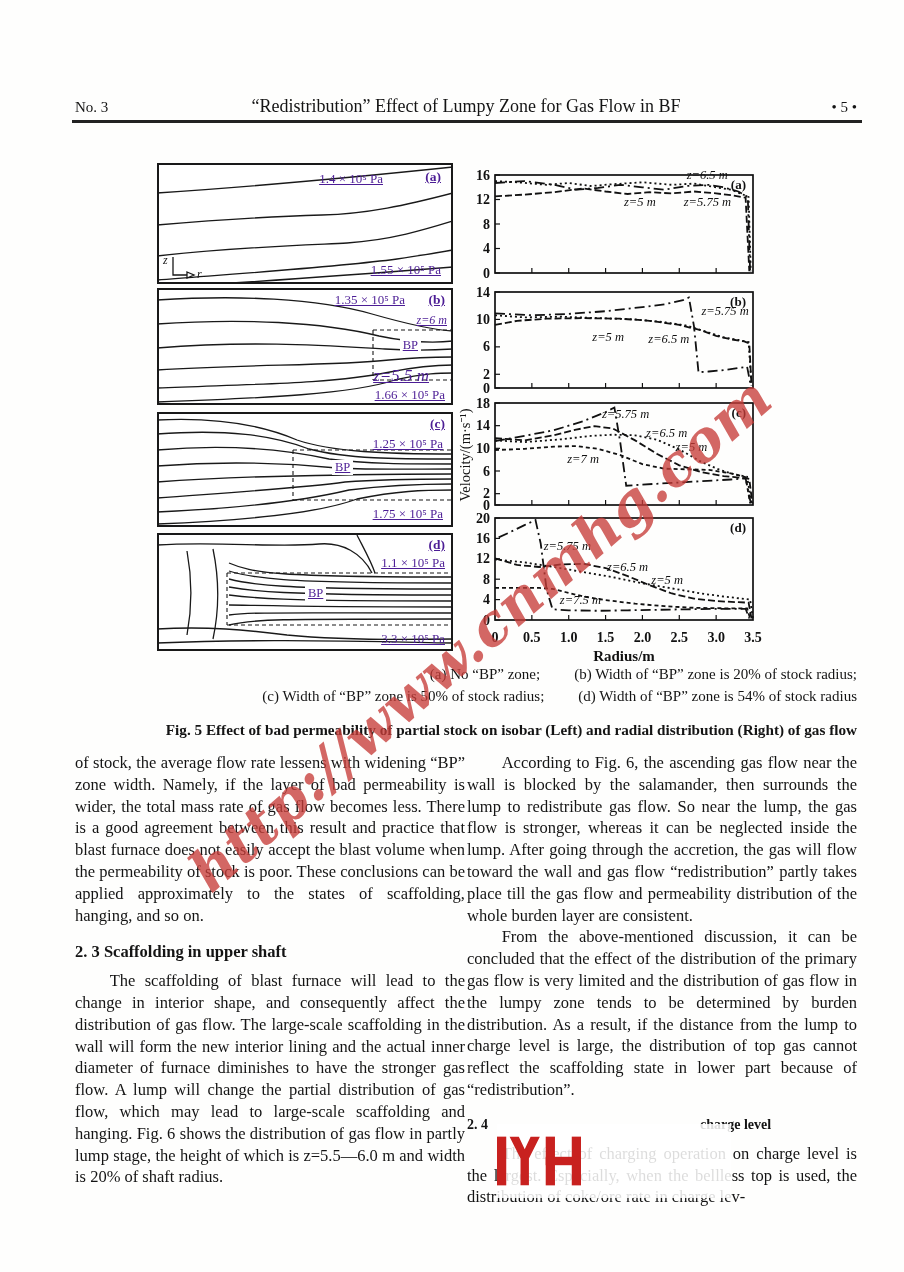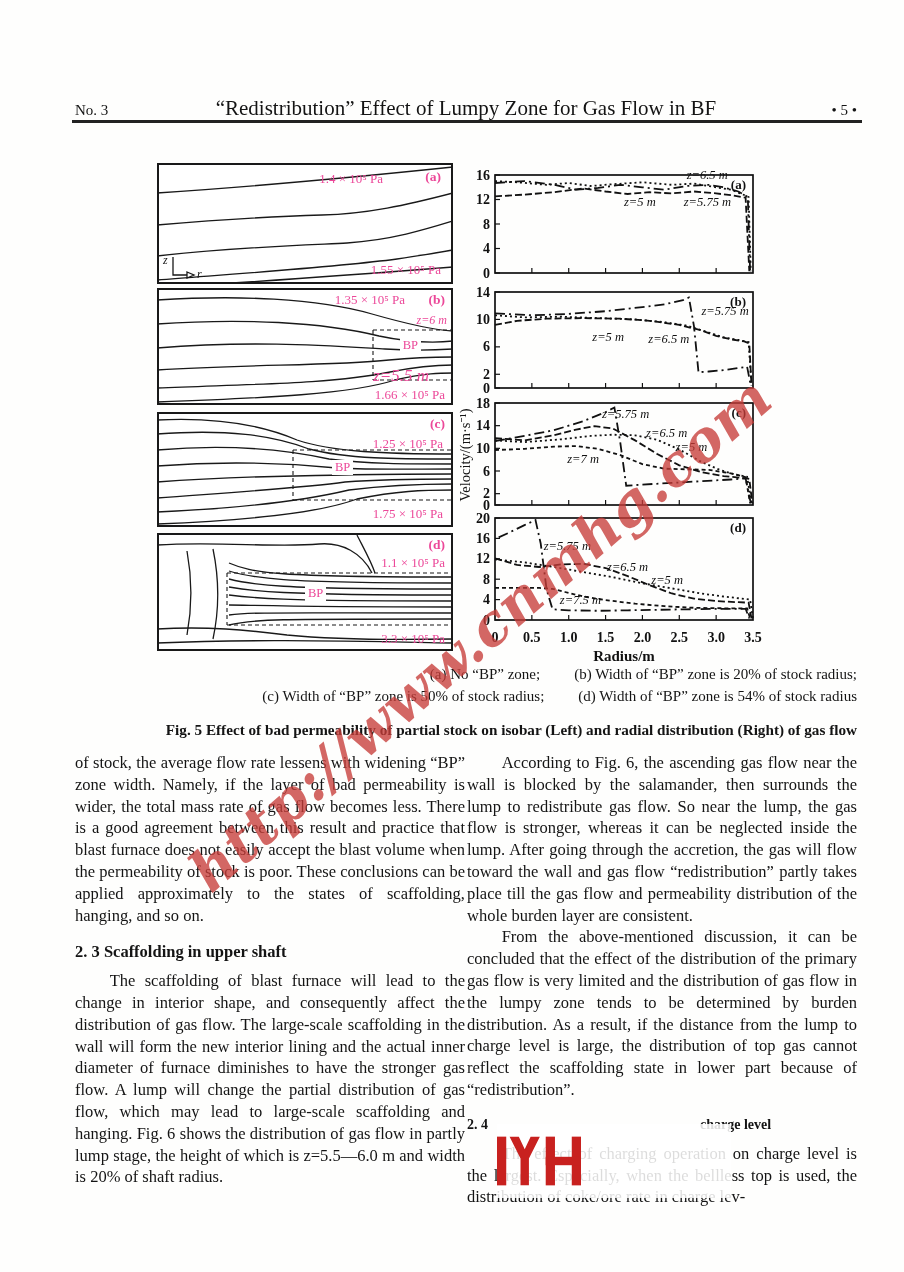--- a/index.html
+++ b/index.html
@@ -1,29 +1,29 @@
 <!DOCTYPE html>
 <html><head>
 <meta charset="utf-8">
 <style>
   html,body{margin:0;padding:0;background:#e8e8e8;}
   .page{position:relative;width:904px;height:1272px;background:#fefefdff;margin:0 auto;
         font-family:"Liberation Serif",serif;color:#141414;overflow:hidden;}
   
   .hdr{position:absolute;left:75px;top:96px;width:782px;display:grid;grid-template-columns:90px 1fr 90px;align-items:baseline;}
   .hdr .issue{font-size:15px;}
-  .hdr .title{font-size:21px;text-align:center;}
+  .hdr .title{font-size:18px;text-align:center;}
   .hdr .pgnum{font-size:15px;text-align:right;}
   .hdr-rule{position:absolute;left:72px;top:120px;width:790px;height:3px;background:#222;}
   
   .lpanel{position:absolute;left:157px;width:296px;background:#fff;}
   .lpanel svg{display:block;}
   .lpanel path{fill:none;stroke:#191919;stroke-width:1.3px;}
   .lpanel .dash{stroke-dasharray:4,3;stroke-width:1.1px;}
-  .plab{position:absolute;font-size:13px;white-space:nowrap;color:#ec4899;}
+  .plab{position:absolute;font-size:13px;white-space:nowrap;color:#4c1d95;text-decoration:underline;}
   .pletter{font-weight:700;font-size:13.5px;}
   .bp{background:#fff;padding:0 3px;font-size:12.5px;}
   .axisz{position:absolute;left:6px;bottom:16px;font-style:italic;font-size:12px;}
   .axisr{position:absolute;left:40px;bottom:2px;font-style:italic;font-size:12px;}
   
   .rchart{position:absolute;left:459px;width:310px;overflow:visible;}
   .rchart text{font-family:"Liberation Serif",serif;fill:#111;}
   .rchart .tick{font-size:14px;font-weight:600;}
   .rchart .xtick{font-size:14px;font-weight:600;}
   .rchart .ann{font-size:12.5px;font-style:italic;}

